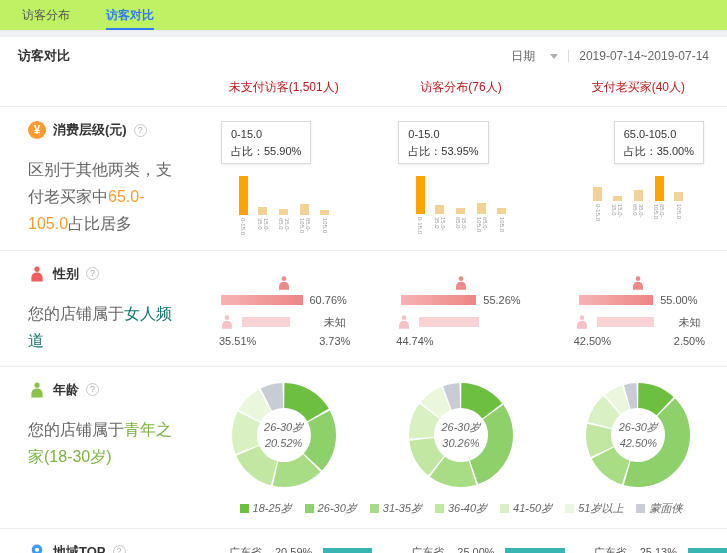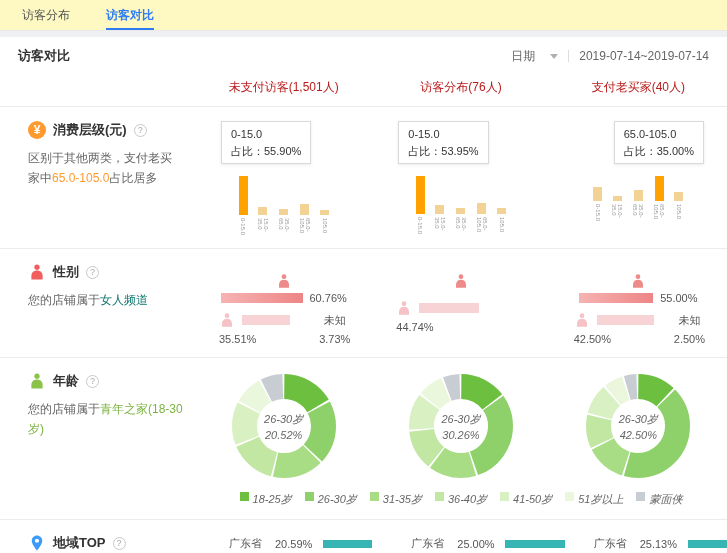--- a/index.html
+++ b/index.html
@@ -3,21 +3,21 @@
 <meta charset="utf-8">
 <style>
   * { margin:0; padding:0; box-sizing:border-box; }
   html,body { width:727px; height:553px; overflow:hidden; }
   body {
     background:#eef0f3;
     font-family:"Liberation Sans","DejaVu Sans",sans-serif;
     font-size:12px; color:#333;
   }
   
-  .tabbar { background:#fef9c3; display:flex; gap:36px; padding:0 22px; height:31px; border-bottom:1px solid #e9e9e9; }
+  .tabbar { background:#bef264; display:flex; gap:36px; padding:0 22px; height:31px; border-bottom:1px solid #e9e9e9; }
   .tab { display:flex; align-items:center; color:#555; cursor:pointer; position:relative; font-size:12px; }
   .tab.active { color:#2d7cf6; font-weight:bold; }
   .tab.active::after { content:""; position:absolute; left:0; right:0; bottom:0; height:2px; background:#2d7cf6; }
   
   .panel { background:#fff; margin-top:6px; min-height:516px; }
   .panel-header { display:flex; justify-content:space-between; align-items:center; height:38px; padding:0 18px; }
   .panel-title { font-weight:bold; font-size:13px; color:#333; }
   .date-area { display:flex; align-items:center; gap:10px; color:#666; font-size:12px; }
   .date-label { display:flex; align-items:center; gap:15px; cursor:pointer; }
   .caret-down { width:0; height:0; border-left:4px solid transparent; border-right:4px solid transparent; border-top:5px solid #b0b0b0; display:inline-block; }
@@ -26,21 +26,21 @@
   .col-headers { display:flex; padding:4px 0 10px 0; border-bottom:1px solid #ebebeb; }
   .label-spacer { width:195px; flex:none; }
   .col-header { flex:1; text-align:center; color:#b91c1c; font-size:12px; }
   
   .row { display:flex; border-bottom:1px solid #ececec; padding:14px 0 12px 0; }
   .row:last-child { border-bottom:none; }
   .row-label { width:195px; flex:none; padding-left:28px; padding-right:12px; }
   .label-head { display:flex; align-items:center; gap:7px; }
   .row-title { font-size:13px; font-weight:bold; color:#333; }
   .q-icon { width:13px; height:13px; border:1px solid #c9c9c9; border-radius:50%; color:#aaa; font-size:9px; line-height:11px; text-align:center; display:inline-block; cursor:pointer; }
-  .label-desc { margin-top:9px; line-height:1.7; color:#666; font-size:12px; }
+  .label-desc { margin-top:17px; line-height:1.7; color:#666; font-size:16px; }
   .row-icon.money { width:18px; height:18px; border-radius:50%; background:#ff9a2e; color:#fff; display:inline-flex; align-items:center; justify-content:center; font-size:12px; font-weight:bold; flex:none; }
   .label-svg { width:18px; height:18px; flex:none; }
   .row-cols { flex:1; display:flex; }
   .cell { flex:1; display:flex; flex-direction:column; align-items:center; min-width:0; }
   
   .tooltip { border:1px solid #d9d9d9; background:#fff; padding:4px 9px; font-size:11px; color:#333; align-self:flex-start; margin-left:26px; box-shadow:0 1px 3px rgba(0,0,0,0.08); line-height:1.5; }
   .cell:nth-child(3) .tooltip { margin-left:64px; }
   .bars { display:flex; align-items:flex-end; gap:9px; margin-top:12px; }
   .bar-col { display:flex; flex-direction:column; align-items:center; justify-content:flex-end; }
   .vbar { width:9px; background:#f3d395; }
@@ -60,21 +60,21 @@
   .g-pct-under { font-size:11px; color:#555; margin-top:5px; }
   .g-male .g-pct-under { text-align:left; }
   .g-unknown { text-align:center; font-size:11px; color:#555; padding-top:1px; }
   
   .age-main { flex:1; display:flex; flex-direction:column;font-style:italic; }
   .donut-wrap { position:relative; width:104px; height:104px; margin-top:2px; }
   .donut-svg { width:104px; height:104px; display:block; }
   .donut-center { position:absolute; inset:0; display:flex; flex-direction:column; align-items:center; justify-content:center; font-size:11px; color:#666; pointer-events:none; }
   .donut-label { margin-bottom:2px; }
   .age-legend { display:flex; justify-content:center; gap:13px; margin-top:14px; font-size:11px; color:#666; align-items:center; flex-wrap:nowrap; }
-  .legend-item { display:inline-flex; align-items:flex-start; white-space:nowrap; }
+  .legend-item { display:inline-flex; align-items:center; white-space:nowrap; }
   .legend-swatch { width:9px; height:9px; display:inline-block; margin-right:4px; }
   
   .region-cell { align-items:stretch; padding-top:2px; }
   .region-row { display:flex; align-items:center; margin-bottom:12px; padding-left:34px; }
   .region-name { width:46px; color:#555; font-size:11px; flex:none; }
   .region-value { width:48px; color:#555; font-size:11px; flex:none; }
   .region-bar { height:8px; background:#37b4b4; display:inline-block; flex:none; }
 </style>
 </head>
 <body>
@@ -248,20 +248,24 @@
                 <div class="g-pct-under">3.73%</div>
               </div>
             </div>
           </div>
           <div class="cell gender-cell">
             <div class="g-icon-row">
               <svg viewBox="0 0 24 24" class="person-icon">
                 <circle cx="12" cy="5.5" r="3.5" fill="#ee8a8a"></circle>
                 <path d="M12 10c-4.5 0-7.5 2.8-7.5 7.5V22h15v-4.5C19.5 12.8 16.5 10 12 10z" fill="#ee8a8a"></path>
               </svg>
+            </div>
+            <div class="g-fbar-row">
+              <div class="gbar female" style="width: 75px;"></div>
+              <span class="g-pct">55.26%</span>
             </div>
             <div class="g-bottom">
               <div class="g-male">
                 <div class="g-male-top">
                   <svg viewBox="0 0 24 24" class="person-icon">
                     <circle cx="12" cy="5.5" r="3.5" fill="#f6c2c5"></circle>
                     <path d="M12 10c-4.5 0-7.5 2.8-7.5 7.5V22h15v-4.5C19.5 12.8 16.5 10 12 10z" fill="#f6c2c5"></path>
                   </svg>
                   <div class="gbar male" style="width: 60px;"></div>
                 </div>

